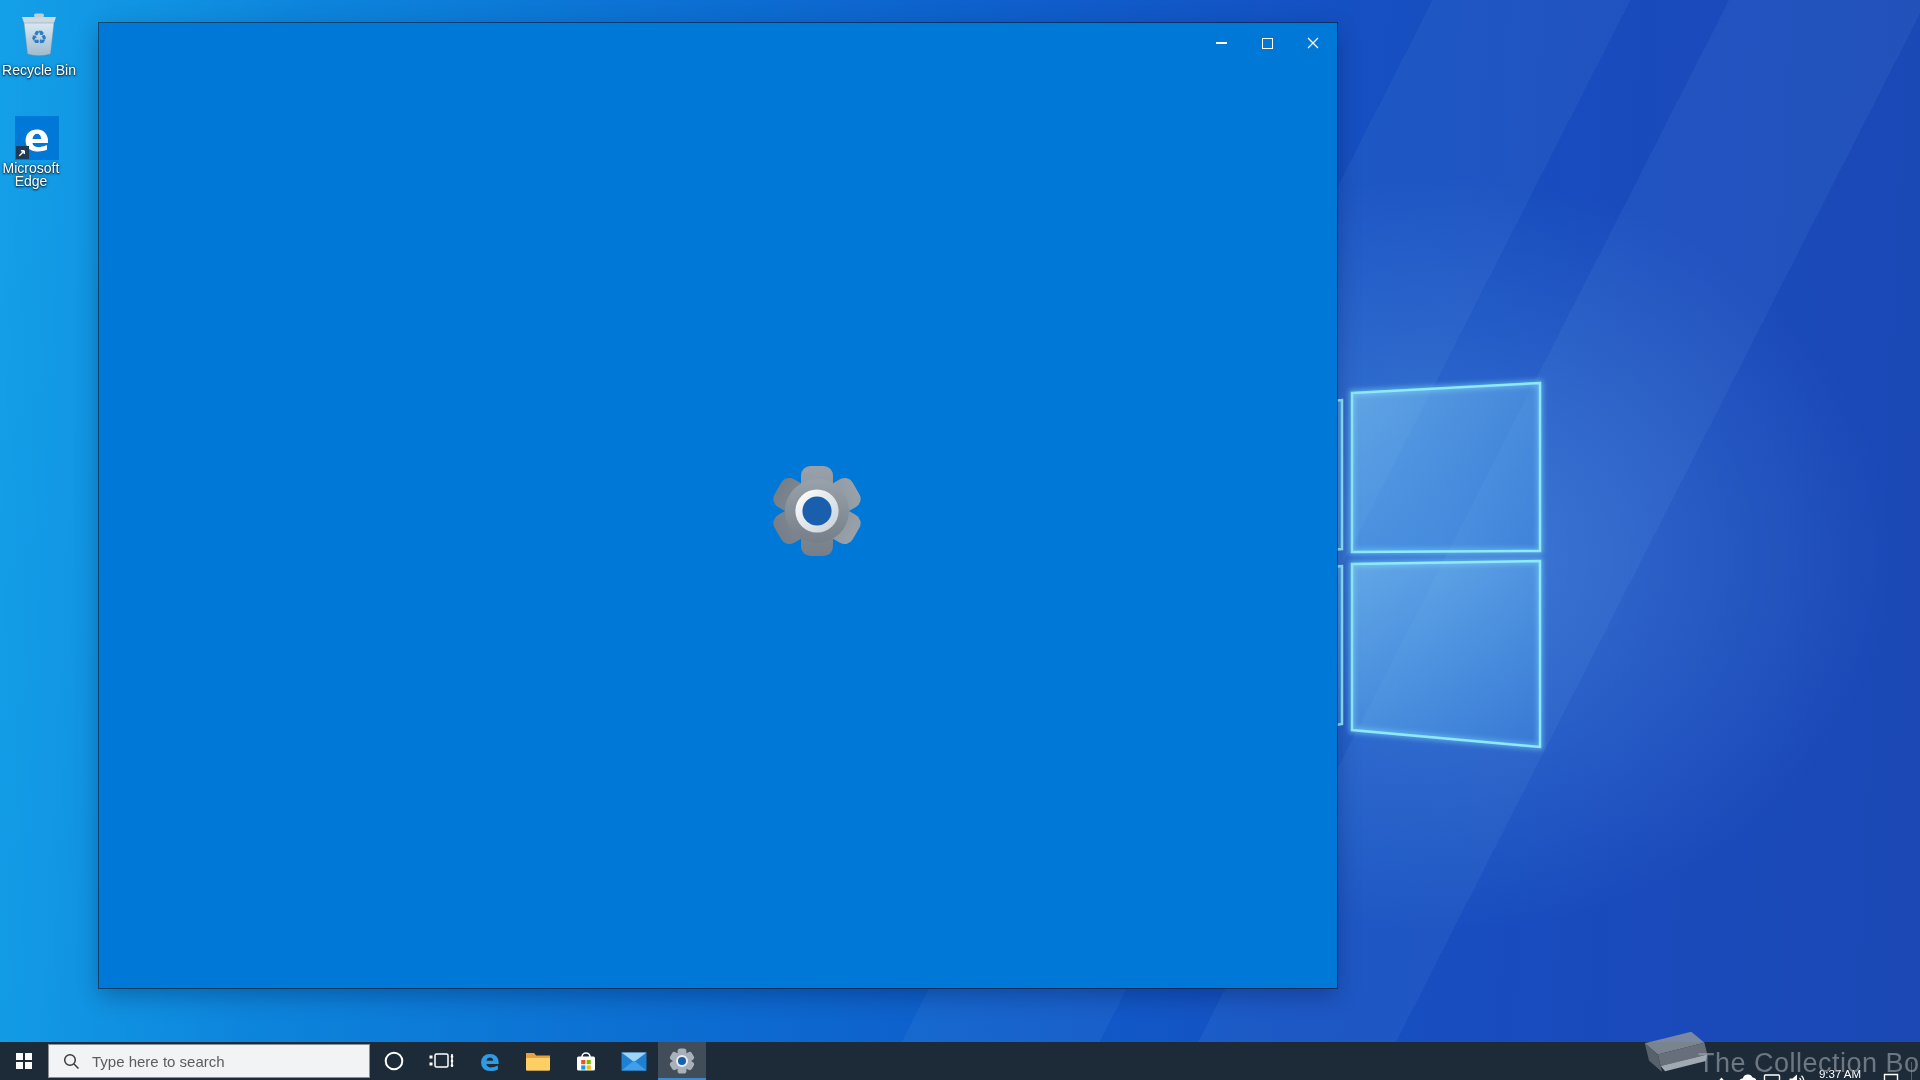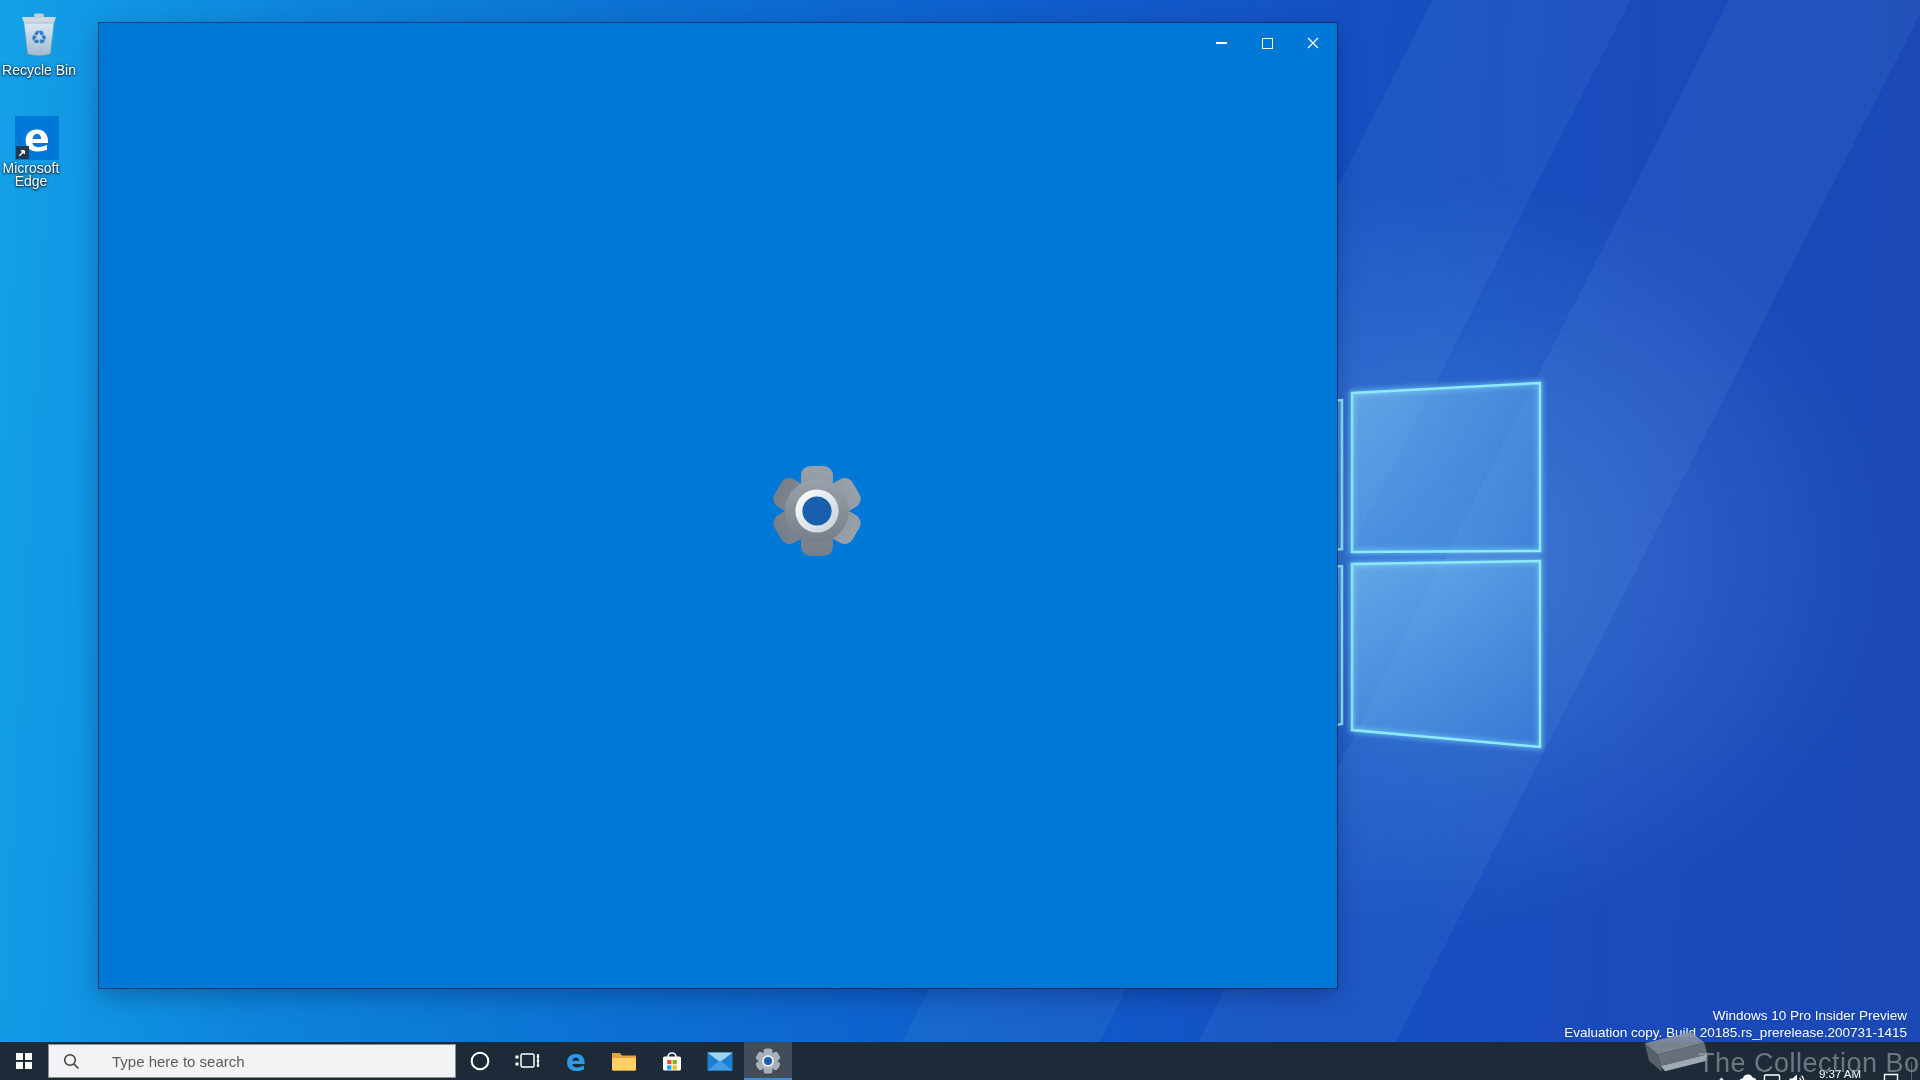--- a/index.html
+++ b/index.html
@@ -44,22 +44,22 @@
 
   
   .taskbar{position:absolute;left:0;top:1042px;width:1920px;height:38px;background:#1d2b38;z-index:5;
        display:flex;align-items:center;}
   .tb-btn{width:48px;height:38px;display:flex;align-items:center;justify-content:center;position:relative;flex:0 0 auto;}
   .tb-btn.active{background:rgba(255,255,255,0.16);}
   .tb-btn.active .indicator{position:absolute;left:0;bottom:0;width:100%;height:2.5px;background:#4189cc;}
   .start{width:48px;}
   .winflag{display:grid;grid-template-columns:7px 7px;grid-template-rows:7px 7px;gap:1.6px;}
   .winflag div{background:#fff;}
-  .searchbox{width:408px;height:34px;background:#f2f3f4;border:1px solid #8a8f94;box-sizing:border-box;
-       display:flex;align-items:center;flex:0 0 auto;gap:20px;}
+  .searchbox{width:322px;height:34px;background:#f2f3f4;border:1px solid #8a8f94;box-sizing:border-box;
+       display:flex;align-items:center;flex:0 0 auto;}
   .searchbox input{border:none;outline:none;background:transparent;font-size:15px;color:#4f4f4f;
        width:270px;font-family:"Liberation Sans",sans-serif;}
   .searchbox input::placeholder{color:#5c5c5c;opacity:1;}
   .search-glyph{margin:0 10px 0 14px;display:flex;}
 
   .tray{margin-left:auto;display:flex;align-items:center;height:38px;margin-top:40px;}
   .tray-btn{width:25px;height:38px;display:flex;align-items:center;justify-content:center;flex:0 0 auto;}
   .clock{width:62px;height:38px;display:flex;flex-direction:column;align-items:center;justify-content:center;
        color:#fff;font-size:11.5px;line-height:13.5px;flex:0 0 auto;}
   .action-center{width:40px;}
@@ -159,24 +159,20 @@
         <rect x="33" y="2" width="34" height="96" rx="10"></rect>
         <rect x="33" y="2" width="34" height="96" rx="10" transform="rotate(60 50 50)"></rect>
         <rect x="33" y="2" width="34" height="96" rx="10" transform="rotate(120 50 50)"></rect>
         <circle cx="50" cy="50" r="34"></circle>
       </g>
       <circle cx="50" cy="50" r="23" fill="url(#ringg)"></circle>
       <circle cx="50" cy="50" r="15.5" fill="#1a5fae"></circle>
     </svg>
   </div>
 
-  <div class="build">
-    <span style="display:block">Windows 10 Pro Insider Preview</span>
-    <span style="display:block">Evaluation copy. Build 20185.rs_prerelease.200731-1415</span>
-  </div>
 
   <div class="taskbar">
 
     <div class="tb-btn start">
       <div class="winflag">
         <div></div>
           <div></div>
           <div></div>
           <div></div>
       </div>

